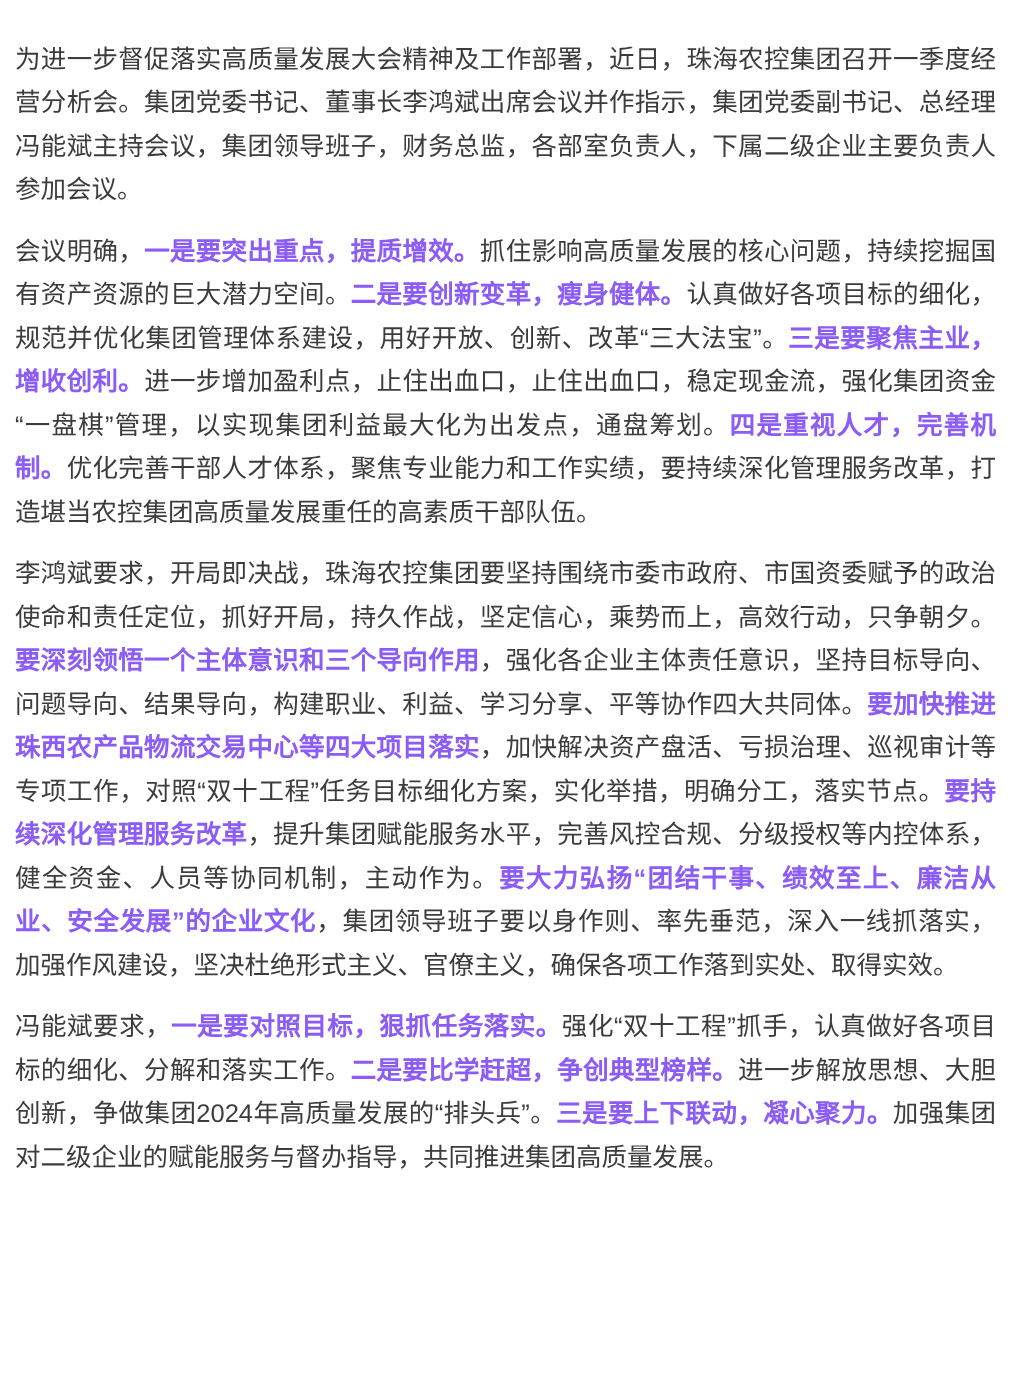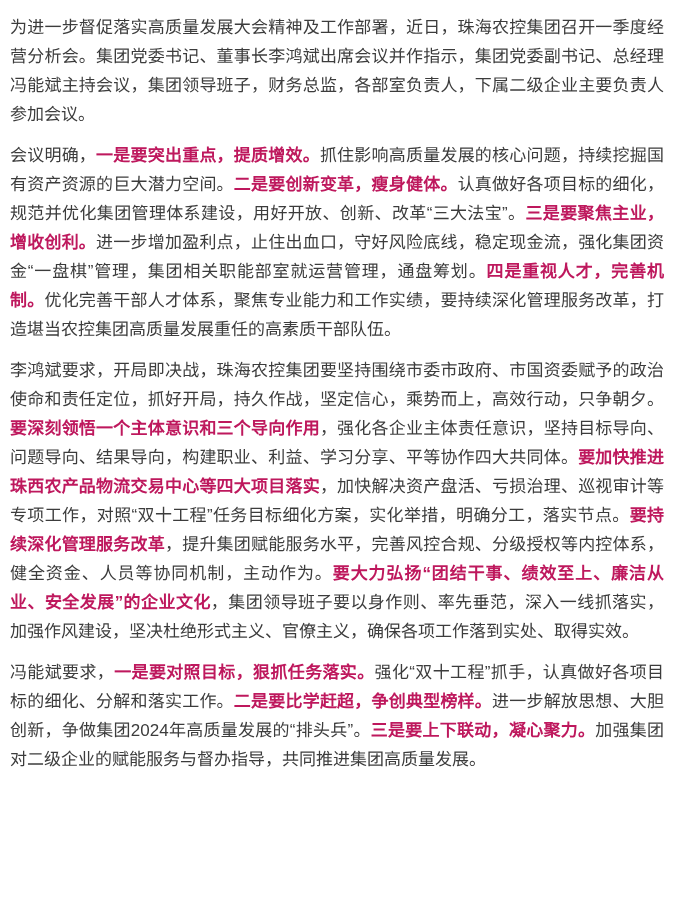--- a/index.html
+++ b/index.html
@@ -16,33 +16,33 @@
   }
   .article {
     font-family: "Liberation Sans", "DejaVu Sans", sans-serif;
     font-size: 17px;
     line-height: 29px;
     color: #3c3c3c;
     text-align: justify;
     word-break: break-all;
   }
   .article p {
-    margin: 0 0 12px 0;
+    margin: 12px 0 12px 0;
   }
   .article p:last-child {
     margin-bottom: 0;
   }
   .article strong {
     font-weight: 700;
-    color: #be185d;
+    color: #8b5cf6;
   }
 </style>
 </head>
 <body>
 
 <div class="page">
   <div class="article">
       <p><span>为进一步督促落实高质量发展大会精神及工作部署，近日，珠海农控集团召开一季度经营分析会。集团党委书记、董事长李鸿斌出席会议并作指示，集团党委副书记、总经理冯能斌主持会议，集团领导班子，财务总监，各部室负责人，下属二级企业主要负责人参加会议。</span></p>
-      <p><span>会议明确，</span><strong>一是要突出重点，提质增效。</strong><span>抓住影响高质量发展的核心问题，持续挖掘国有资产资源的巨大潜力空间。</span><strong>二是要创新变革，瘦身健体。</strong><span>认真做好各项目标的细化，规范并优化集团管理体系建设，用好开放、创新、改革“三大法宝”。</span><strong>三是要聚焦主业，增收创利。</strong><span>进一步增加盈利点，止住出血口，守好风险底线，稳定现金流，强化集团资金“一盘棋”管理，集团相关职能部室就运营管理，通盘筹划。</span><strong>四是重视人才，完善机制。</strong><span>优化完善干部人才体系，聚焦专业能力和工作实绩，要持续深化管理服务改革，打造堪当农控集团高质量发展重任的高素质干部队伍。</span></p>
+      <p><span>会议明确，</span><strong>一是要突出重点，提质增效。</strong><span>抓住影响高质量发展的核心问题，持续挖掘国有资产资源的巨大潜力空间。</span><strong>二是要创新变革，瘦身健体。</strong><span>认真做好各项目标的细化，规范并优化集团管理体系建设，用好开放、创新、改革“三大法宝”。</span><strong>三是要聚焦主业，增收创利。</strong><span>进一步增加盈利点，止住出血口，止住出血口，稳定现金流，强化集团资金“一盘棋”管理，以实现集团利益最大化为出发点，通盘筹划。</span><strong>四是重视人才，完善机制。</strong><span>优化完善干部人才体系，聚焦专业能力和工作实绩，要持续深化管理服务改革，打造堪当农控集团高质量发展重任的高素质干部队伍。</span></p>
       <p><span>李鸿斌要求，开局即决战，珠海农控集团要坚持围绕市委市政府、市国资委赋予的政治使命和责任定位，抓好开局，持久作战，坚定信心，乘势而上，高效行动，只争朝夕。</span><strong>要深刻领悟一个主体意识和三个导向作用</strong><span>，强化各企业主体责任意识，坚持目标导向、问题导向、结果导向，构建职业、利益、学习分享、平等协作四大共同体。</span><strong>要加快推进珠西农产品物流交易中心等四大项目落实</strong><span>，加快解决资产盘活、亏损治理、巡视审计等专项工作，对照“双十工程”任务目标细化方案，实化举措，明确分工，落实节点。</span><strong>要持续深化管理服务改革</strong><span>，提升集团赋能服务水平，完善风控合规、分级授权等内控体系，健全资金、人员等协同机制，主动作为。</span><strong>要大力弘扬“团结干事、绩效至上、廉洁从业、安全发展”的企业文化</strong><span>，集团领导班子要以身作则、率先垂范，深入一线抓落实，加强作风建设，坚决杜绝形式主义、官僚主义，确保各项工作落到实处、取得实效。</span></p>
       <p><span>冯能斌要求，</span><strong>一是要对照目标，狠抓任务落实。</strong><span>强化“双十工程”抓手，认真做好各项目标的细化、分解和落实工作。</span><strong>二是要比学赶超，争创典型榜样。</strong><span>进一步解放思想、大胆创新，争做集团2024年高质量发展的“排头兵”。</span><strong>三是要上下联动，凝心聚力。</strong><span>加强集团对二级企业的赋能服务与督办指导，共同推进集团高质量发展。</span></p>
     </div>
 </div>
 
 </body></html>

